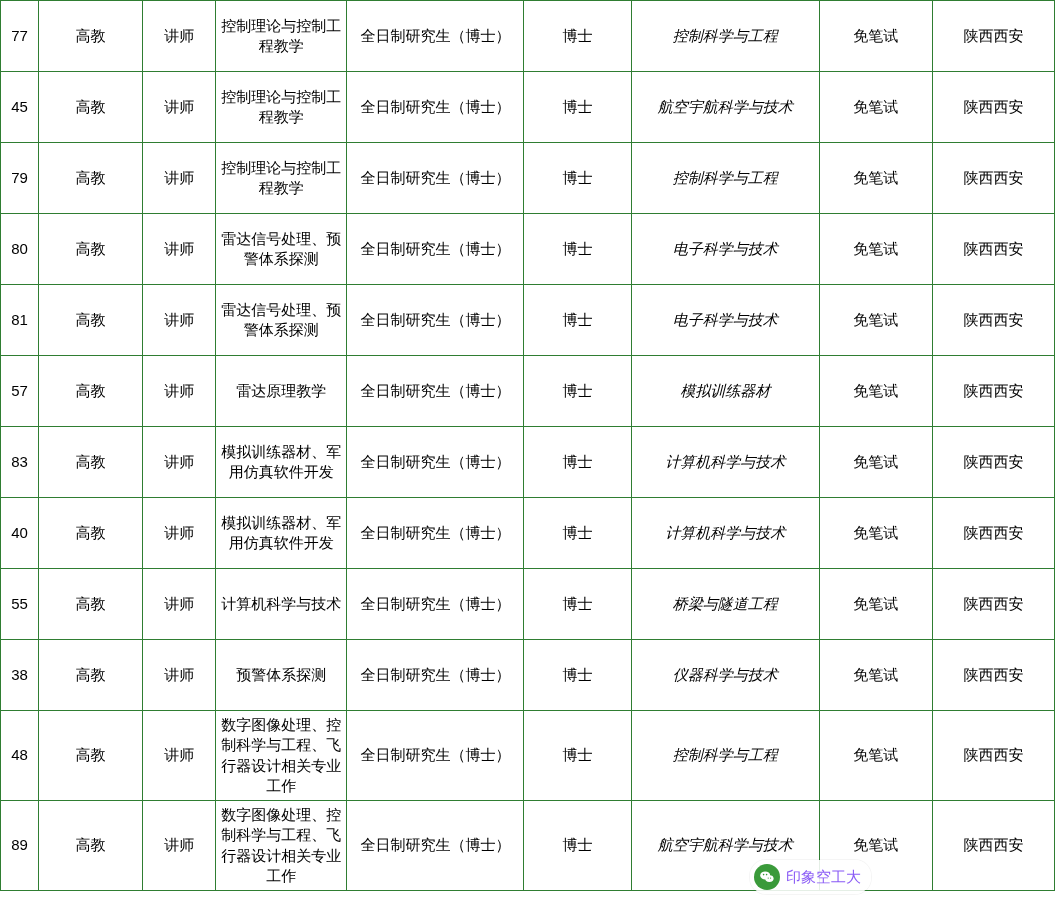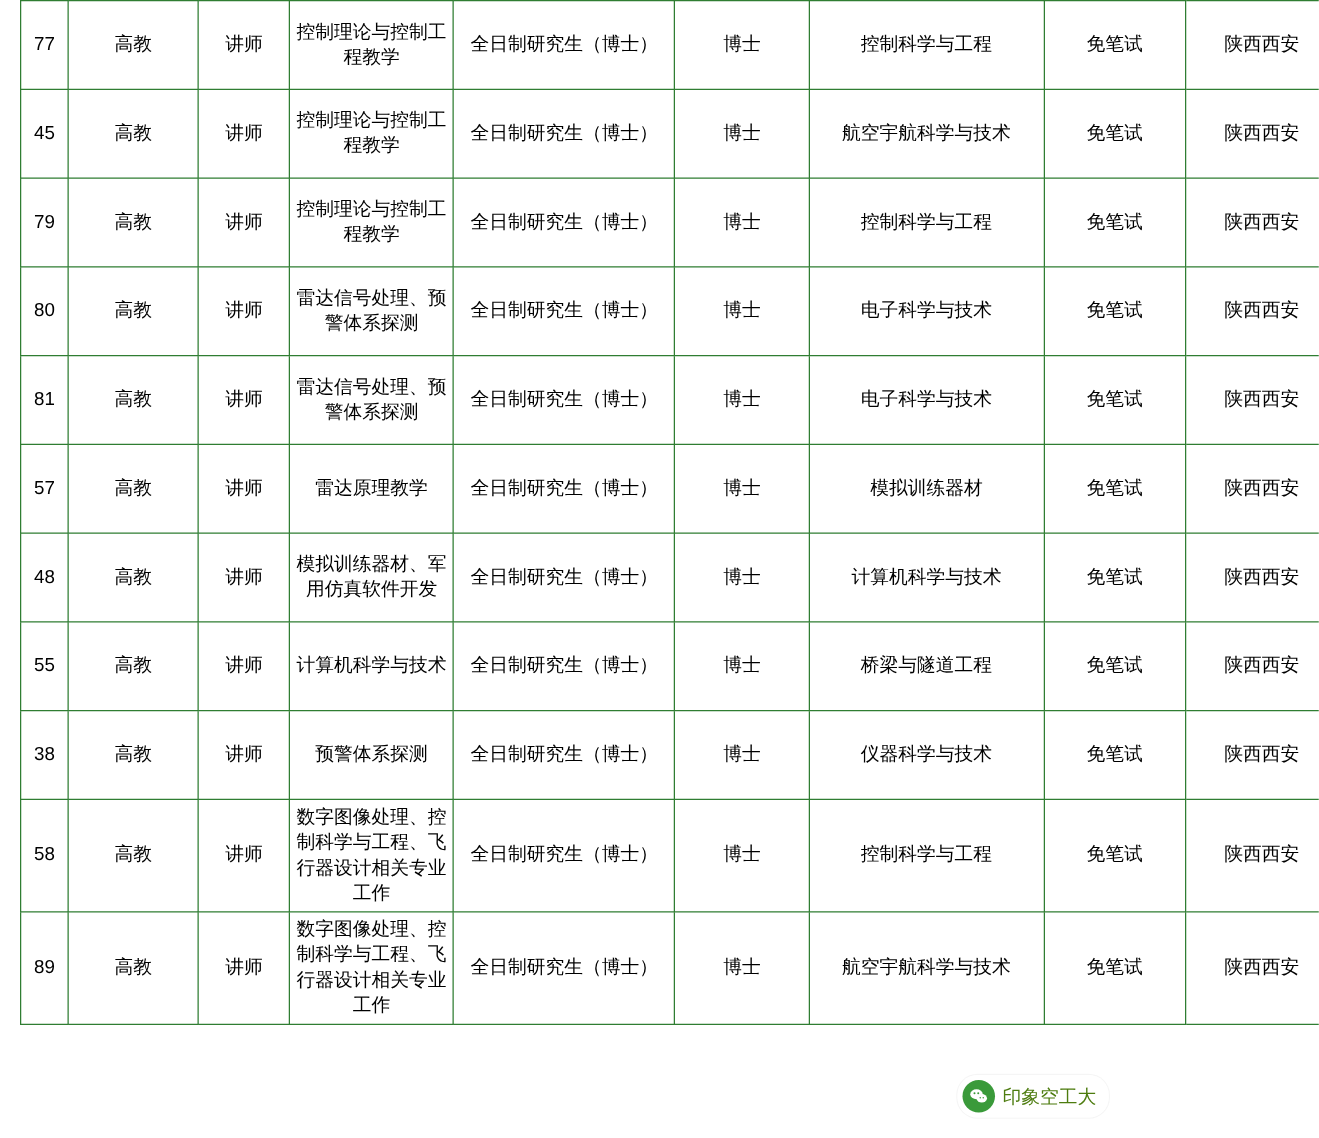--- a/index.html
+++ b/index.html
@@ -12,21 +12,20 @@
     height: 910px;
     font-family: "Liberation Sans", sans-serif;
     color: #000000;
     overflow: hidden;
     position: relative;
   }
   #doc {
     position: relative;
     width: 879px;
     height: 910px;
-    margin-left: 16px;
   }
   table.sheet {
     border-collapse: collapse;
     table-layout: fixed;
     width: 1055px;
     margin: 0;
     padding: 0;
   }
   table.sheet td {
     border: 1px solid #2f7d32;
@@ -43,21 +42,21 @@
   col.c1 { width: 104px; }
   col.c2 { width: 73px; }
   col.c3 { width: 131px; }
   col.c4 { width: 177px; }
   col.c5 { width: 107px; }
   col.c6 { width: 188px; }
   col.c7 { width: 113px; }
   col.c8 { width: 122px; }
 
   td.idx { font-size: 15px; }
-  td.major { font-size: 15px; }
+  td.major { font-size: 15px; font-style: italic; }
 
   .row-h-1 td { height: 62px; }
   .row-h-2 td { height: 62px; }
   .row-h-3 td { height: 62px; }
 
   
   .wm {
     position: absolute;
     right: 8px;
     bottom: 16px;
@@ -76,21 +75,21 @@
     background: #3a9a3a;
     display: flex;
     align-items: center;
     justify-content: center;
     color: #fff;
     font-size: 14px;
     line-height: 1;
   }
   .wm .wm-text {
     font-size: 15px;
-    color: #4d7c0f;
+    color: #8b5cf6;
     white-space: nowrap;
   }
   .cell-multiline { white-space: normal; }
 </style>
 </head>
 <body>
 
 <div id="doc">
   <table class="sheet">
     <colgroup>
@@ -165,54 +164,65 @@
         <td>高教</td>
         <td>讲师</td>
         <td class="cell-multiline">雷达原理教学</td>
         <td>全日制研究生（博士）</td>
         <td>博士</td>
         <td class="major">模拟训练器材</td>
         <td>免笔试</td>
         <td>陕西西安</td>
       </tr>
       <tr class="row-h-1">
+        <td class="idx">83</td>
+        <td>高教</td>
+        <td>讲师</td>
+        <td class="cell-multiline">模拟训练器材、军用仿真软件开发</td>
+        <td>全日制研究生（博士）</td>
+        <td>博士</td>
+        <td class="major">计算机科学与技术</td>
+        <td>免笔试</td>
+        <td>陕西西安</td>
+      </tr>
+      <tr class="row-h-1">
+        <td class="idx">40</td>
+        <td>高教</td>
+        <td>讲师</td>
+        <td class="cell-multiline">模拟训练器材、军用仿真软件开发</td>
+        <td>全日制研究生（博士）</td>
+        <td>博士</td>
+        <td class="major">计算机科学与技术</td>
+        <td>免笔试</td>
+        <td>陕西西安</td>
+      </tr>
+      <tr class="row-h-1">
+        <td class="idx">55</td>
+        <td>高教</td>
+        <td>讲师</td>
+        <td class="cell-multiline">计算机科学与技术</td>
+        <td>全日制研究生（博士）</td>
+        <td>博士</td>
+        <td class="major">桥梁与隧道工程</td>
+        <td>免笔试</td>
+        <td>陕西西安</td>
+      </tr>
+      <tr class="row-h-1">
+        <td class="idx">38</td>
+        <td>高教</td>
+        <td>讲师</td>
+        <td class="cell-multiline">预警体系探测</td>
+        <td>全日制研究生（博士）</td>
+        <td>博士</td>
+        <td class="major">仪器科学与技术</td>
+        <td>免笔试</td>
+        <td>陕西西安</td>
+      </tr>
+      <tr class="row-h-2">
         <td class="idx">48</td>
-        <td>高教</td>
-        <td>讲师</td>
-        <td class="cell-multiline">模拟训练器材、军用仿真软件开发</td>
-        <td>全日制研究生（博士）</td>
-        <td>博士</td>
-        <td class="major">计算机科学与技术</td>
-        <td>免笔试</td>
-        <td>陕西西安</td>
-      </tr>
-      <tr class="row-h-1">
-        <td class="idx">55</td>
-        <td>高教</td>
-        <td>讲师</td>
-        <td class="cell-multiline">计算机科学与技术</td>
-        <td>全日制研究生（博士）</td>
-        <td>博士</td>
-        <td class="major">桥梁与隧道工程</td>
-        <td>免笔试</td>
-        <td>陕西西安</td>
-      </tr>
-      <tr class="row-h-1">
-        <td class="idx">38</td>
-        <td>高教</td>
-        <td>讲师</td>
-        <td class="cell-multiline">预警体系探测</td>
-        <td>全日制研究生（博士）</td>
-        <td>博士</td>
-        <td class="major">仪器科学与技术</td>
-        <td>免笔试</td>
-        <td>陕西西安</td>
-      </tr>
-      <tr class="row-h-2">
-        <td class="idx">58</td>
         <td>高教</td>
         <td>讲师</td>
         <td class="cell-multiline">数字图像处理、控制科学与工程、飞行器设计相关专业工作</td>
         <td>全日制研究生（博士）</td>
         <td>博士</td>
         <td class="major">控制科学与工程</td>
         <td>免笔试</td>
         <td>陕西西安</td>
       </tr>
       <tr class="row-h-3">

